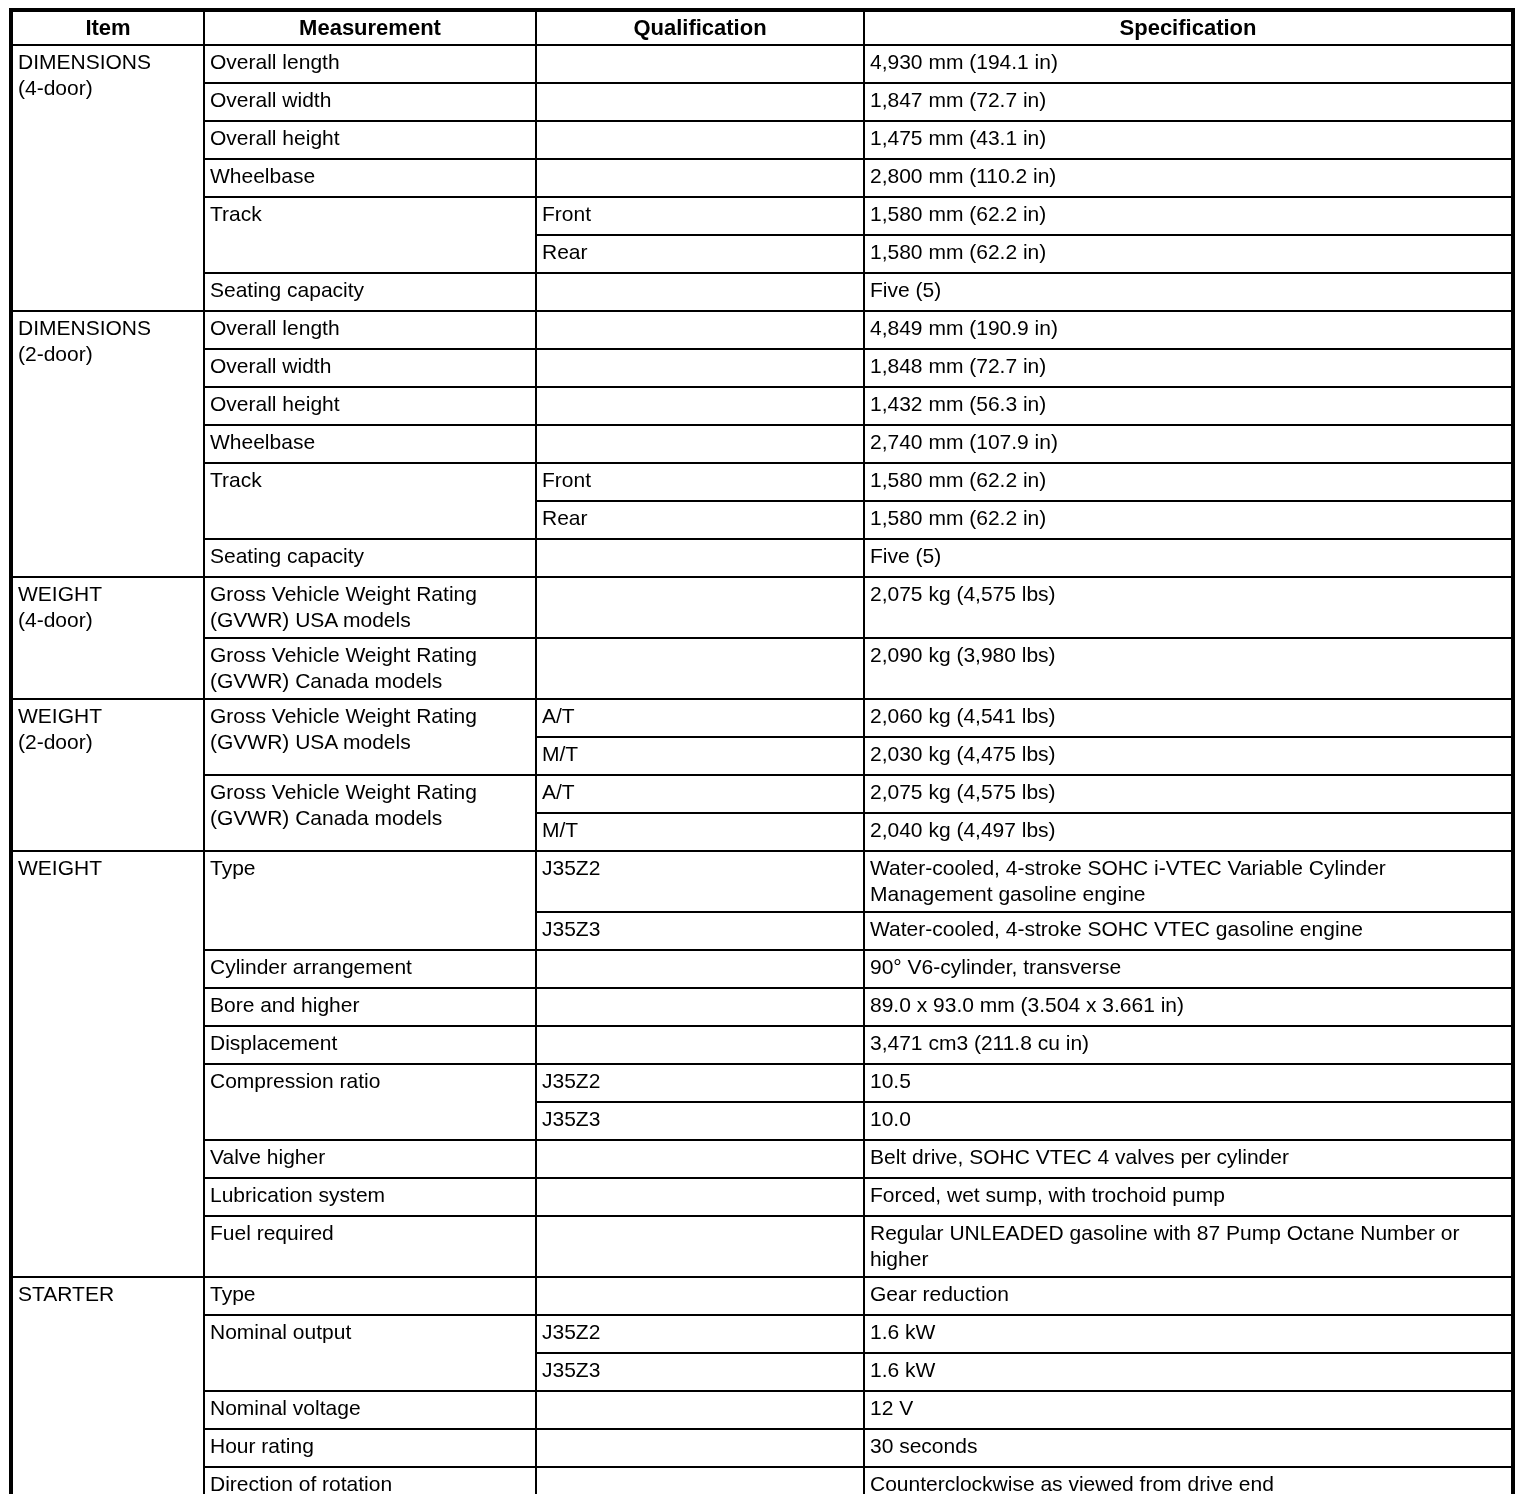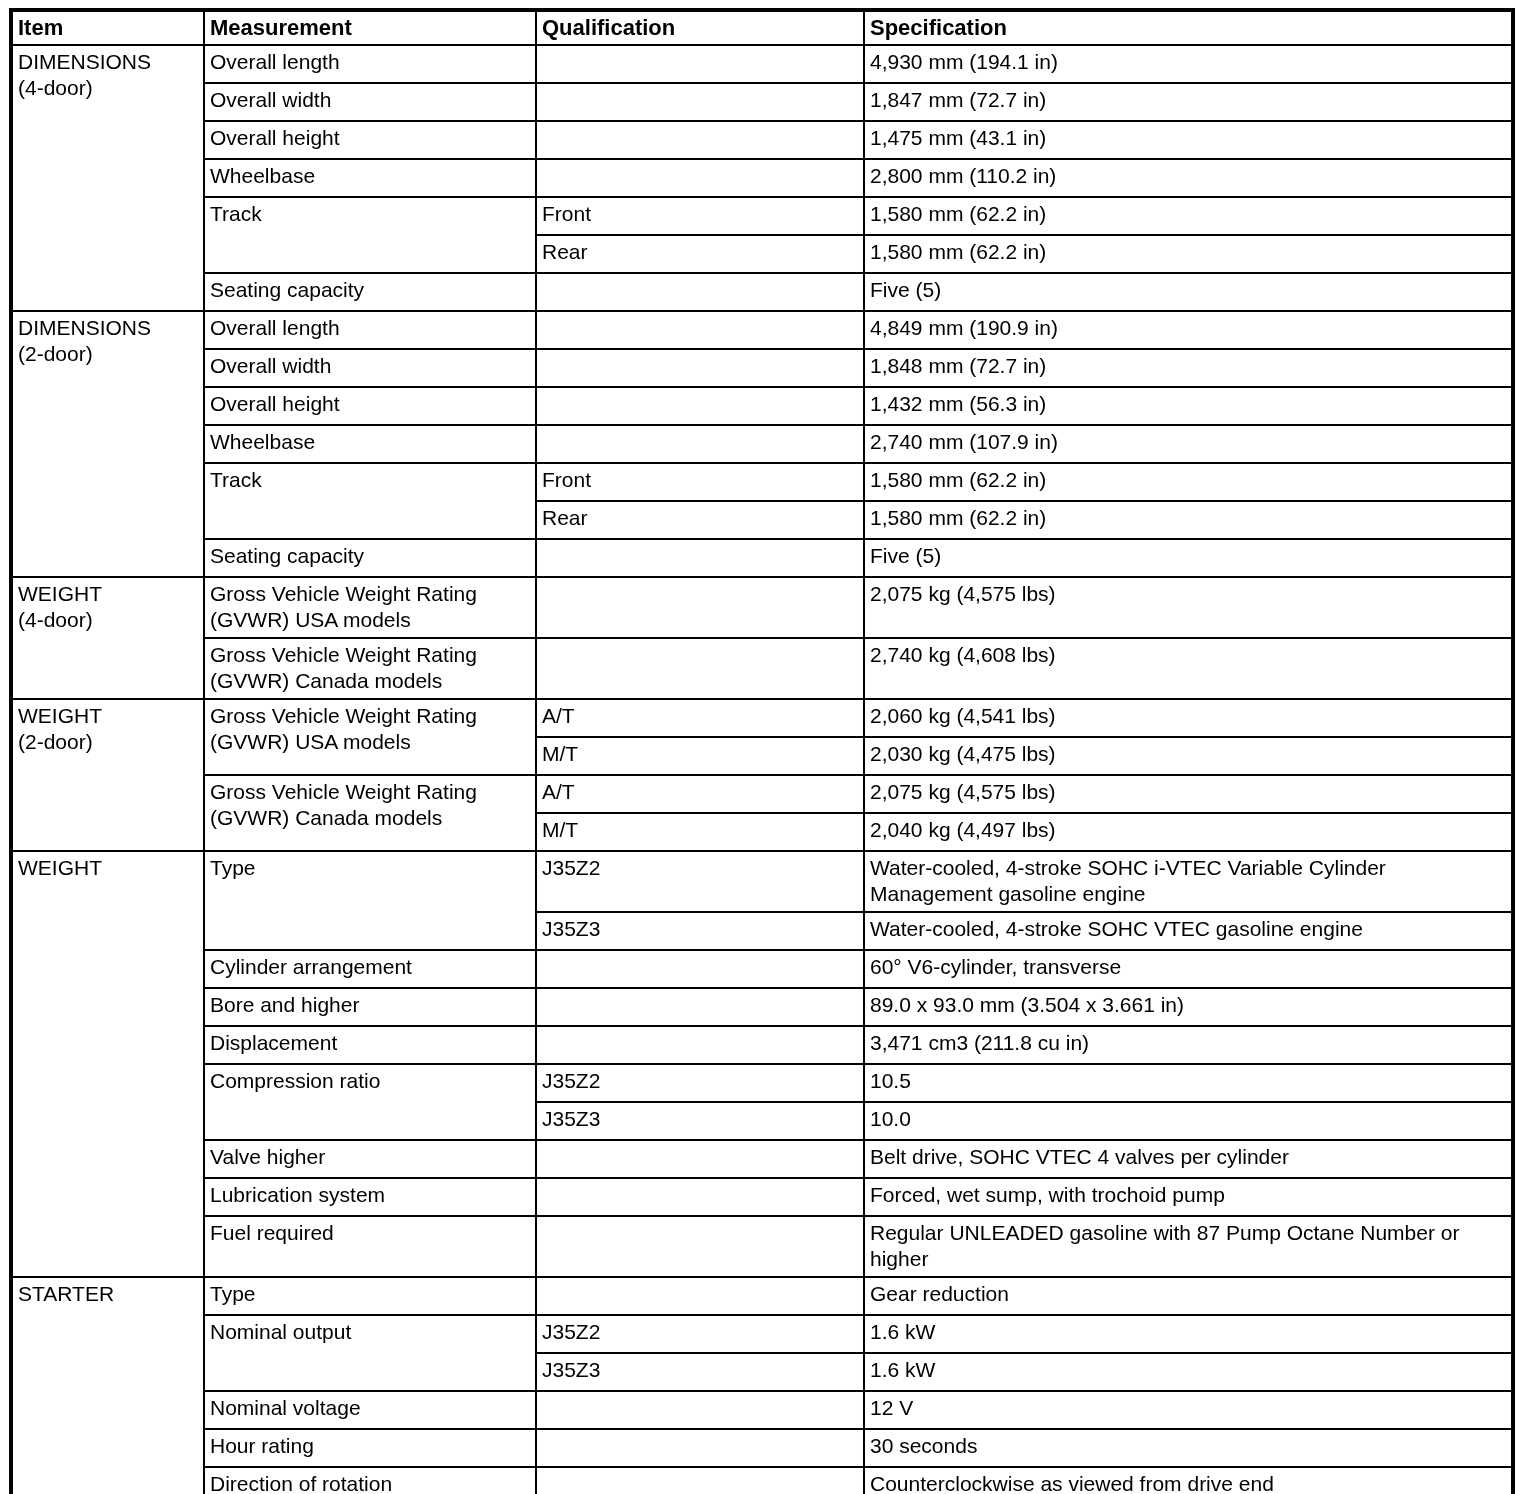--- a/index.html
+++ b/index.html
@@ -32,21 +32,21 @@
     font-size: 21px;
     line-height: 1.26;
     vertical-align: top;
     text-align: left;
     white-space: pre-line;
     overflow: hidden;
     word-wrap: break-word;
   }
   table.spec-table th {
     font-weight: bold;
-    text-align: left;
+    text-align: center;
     vertical-align: middle;
     font-size: 22px;
     height: 28px;
     padding: 2px 5px;
   }
   table.spec-table td {
     height: 30px;
   }
   col.c-item { width: 193px; }
   col.c-meas { width: 332px; }
@@ -148,21 +148,21 @@
         <tr>
           <td rowspan="2" class="col-item">WEIGHT
 (4-door)</td>
           <td class="col-meas">Gross Vehicle Weight Rating (GVWR) USA models</td>
           <td class="col-qual"></td>
           <td class="col-spec">2,075 kg (4,575 lbs)</td>
         </tr>
         <tr>
           <td class="col-meas">Gross Vehicle Weight Rating (GVWR) Canada models</td>
           <td class="col-qual"></td>
-          <td class="col-spec">2,740 kg (4,608 lbs)</td>
+          <td class="col-spec">2,090 kg (3,980 lbs)</td>
         </tr>
         <tr>
           <td rowspan="4" class="col-item">WEIGHT
 (2-door)</td>
           <td rowspan="2" class="col-meas">Gross Vehicle Weight Rating (GVWR) USA models</td>
           <td class="col-qual">A/T</td>
           <td class="col-spec">2,060 kg (4,541 lbs)</td>
         </tr>
         <tr>
           <td class="col-qual">M/T</td>
@@ -183,21 +183,21 @@
           <td class="col-qual">J35Z2</td>
           <td class="col-spec">Water-cooled, 4-stroke SOHC i-VTEC Variable Cylinder Management gasoline engine</td>
         </tr>
         <tr>
           <td class="col-qual">J35Z3</td>
           <td class="col-spec">Water-cooled, 4-stroke SOHC VTEC gasoline engine</td>
         </tr>
         <tr>
           <td class="col-meas">Cylinder arrangement</td>
           <td class="col-qual"></td>
-          <td class="col-spec">60° V6-cylinder, transverse</td>
+          <td class="col-spec">90° V6-cylinder, transverse</td>
         </tr>
         <tr>
           <td class="col-meas">Bore and higher</td>
           <td class="col-qual"></td>
           <td class="col-spec">89.0 x 93.0 mm (3.504 x 3.661 in)</td>
         </tr>
         <tr>
           <td class="col-meas">Displacement</td>
           <td class="col-qual"></td>
           <td class="col-spec">3,471 cm3 (211.8 cu in)</td>

